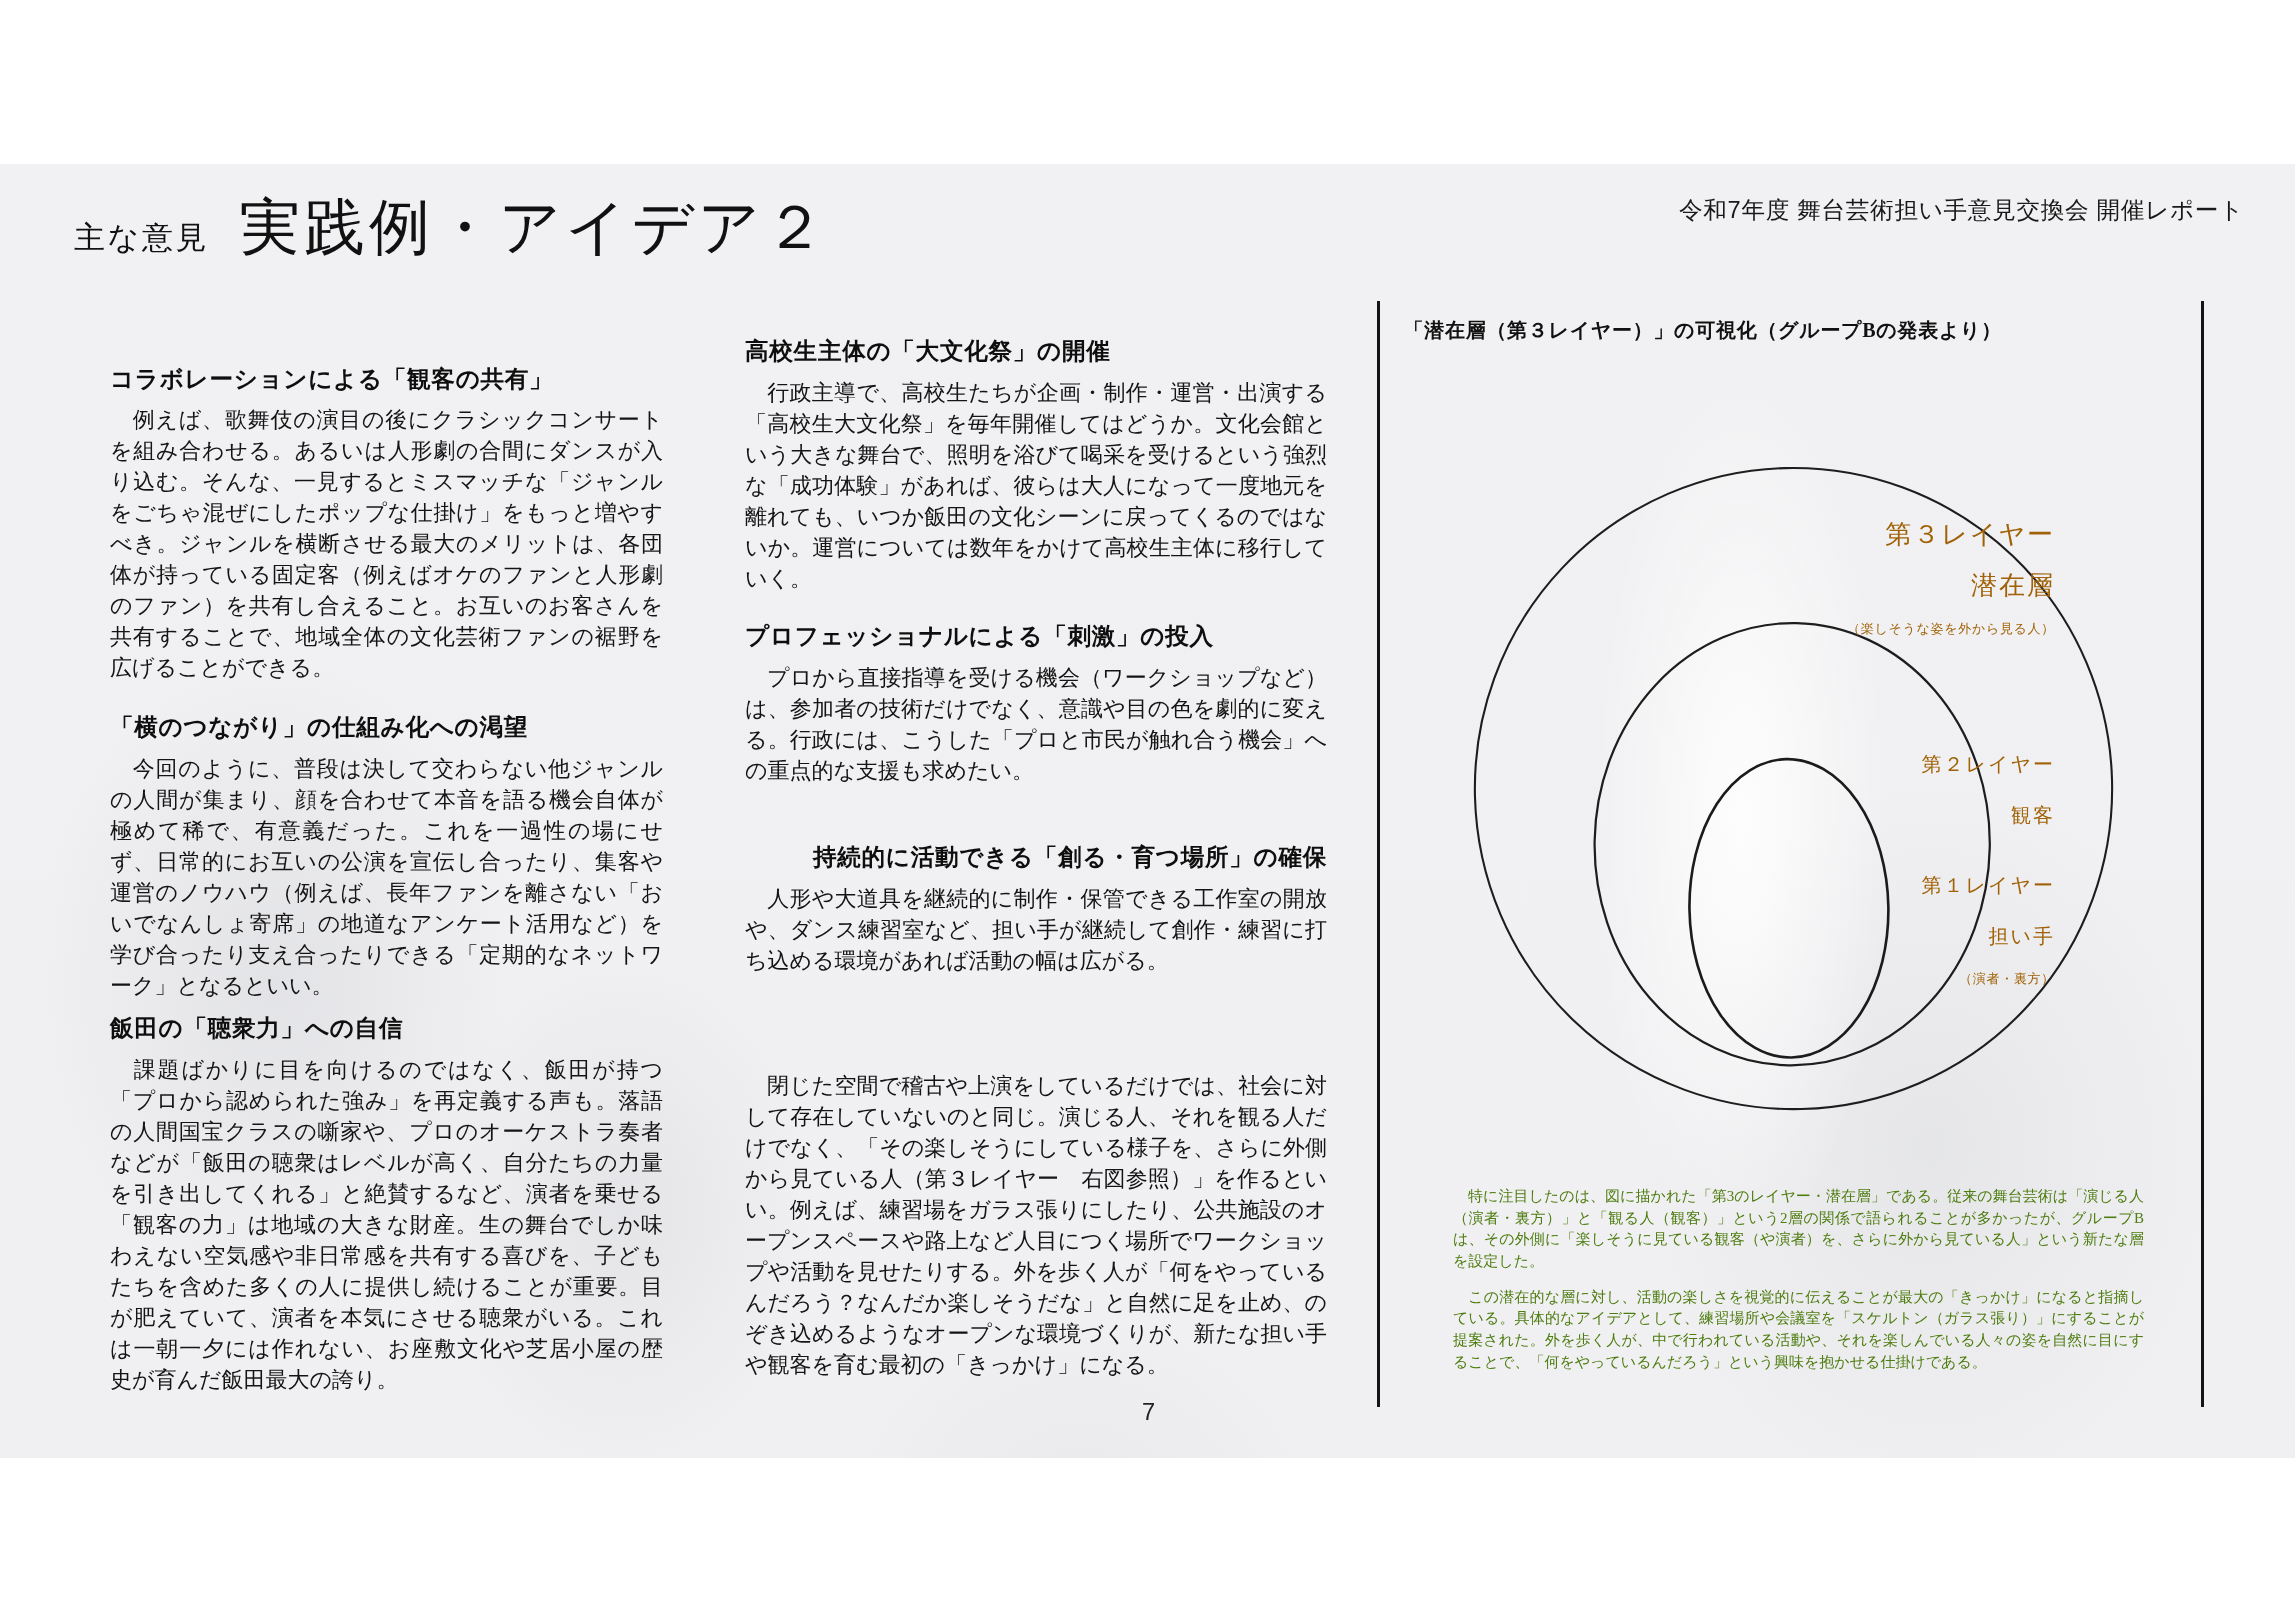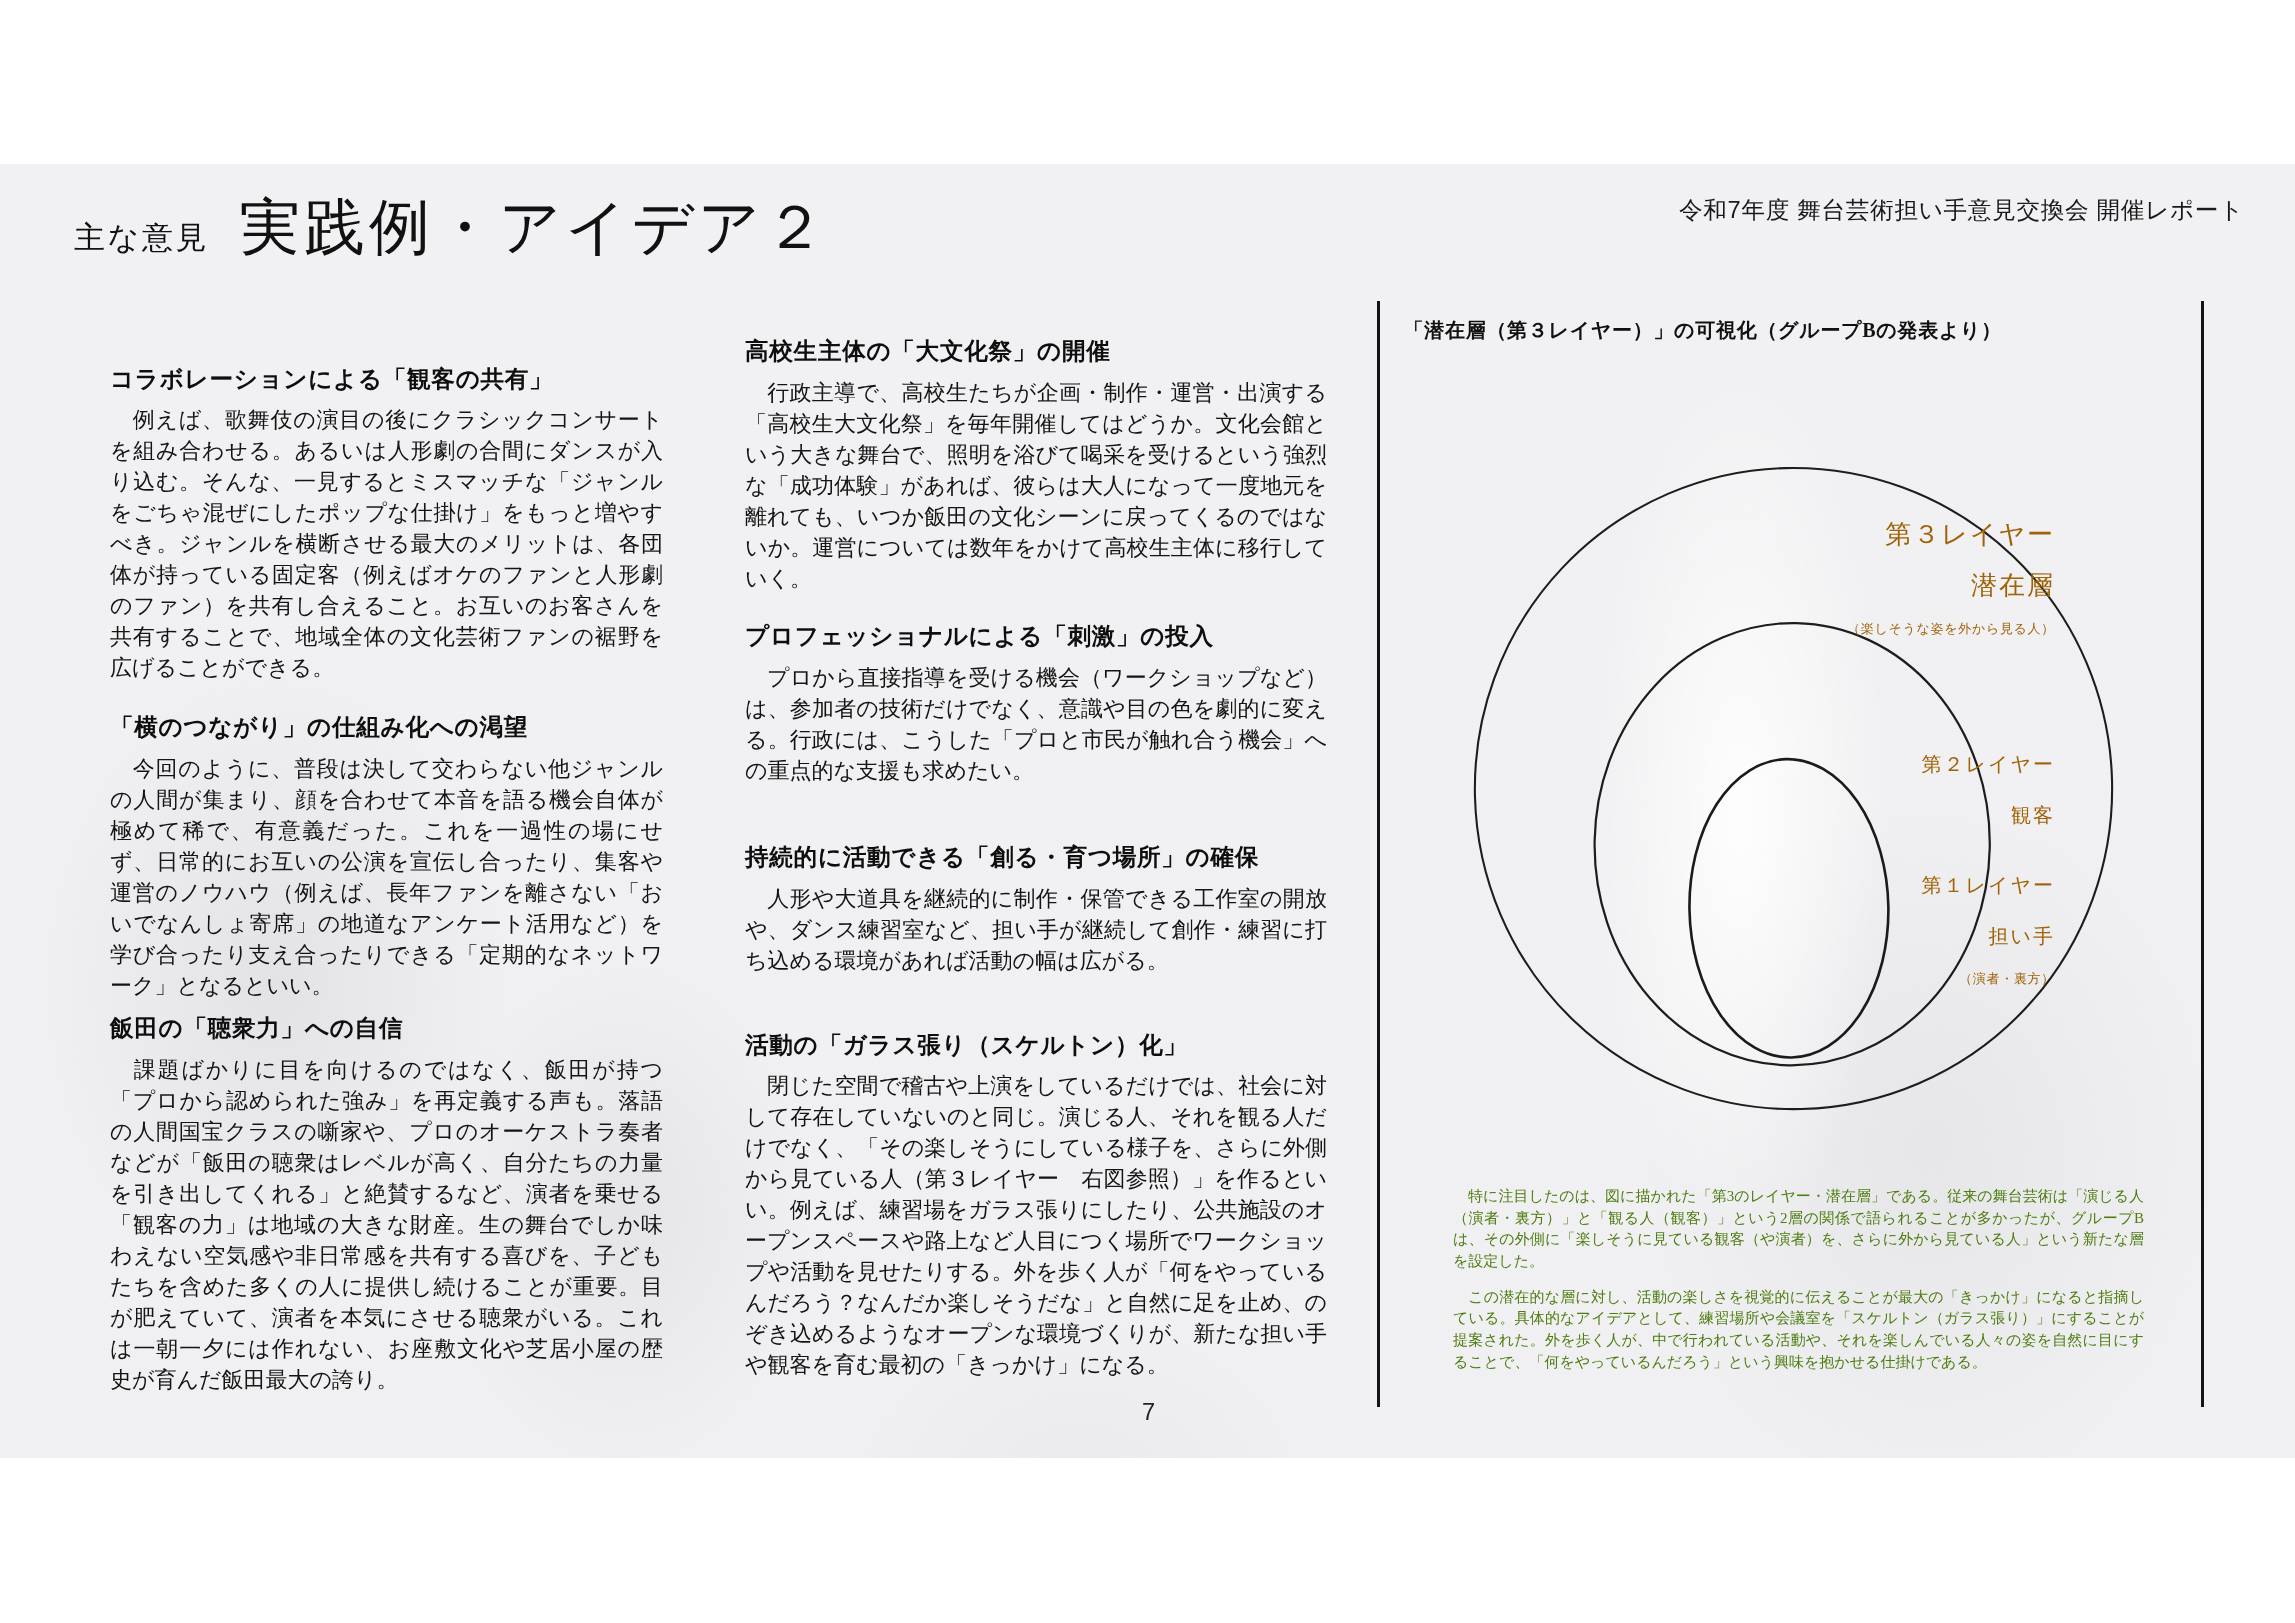--- a/index.html
+++ b/index.html
@@ -119,30 +119,27 @@
     <div class="sec-body">　行政主導で、高校生たちが企画・制作・運営・出演する「高校生大文化祭」を毎年開催してはどうか。文化会館という大きな舞台で、照明を浴びて喝采を受けるという強烈な「成功体験」があれば、彼らは大人になって一度地元を離れても、いつか飯田の文化シーンに戻ってくるのではないか。運営については数年をかけて高校生主体に移行していく。</div>
   </div>
 
   <div class="section" style="top:605px;width:582px;">
     <div class="sec-heading">プロフェッショナルによる「刺激」の投入</div>
   </div>
   <div class="section" style="top:647px;width:582px;">
     <div class="sec-body">　プロから直接指導を受ける機会（ワークショップなど）は、参加者の技術だけでなく、意識や目の色を劇的に変える。行政には、こうした「プロと市民が触れ合う機会」への重点的な支援も求めたい。</div>
   </div>
 
-  <div class="section" style="top:826px;width:582px;">
+  <div class="section" style="top:826px;width:582px;text-align:right;">
     <div class="sec-heading">持続的に活動できる「創る・育つ場所」の確保</div>
   </div>
   <div class="section" style="top:868px;width:582px;">
     <div class="sec-body">　人形や大道具を継続的に制作・保管できる工作室の開放や、ダンス練習室など、担い手が継続して創作・練習に打ち込める環境があれば活動の幅は広がる。</div>
   </div>
 
-  <div class="section" style="top:1014px;width:582px;">
-    <div class="sec-heading">活動の「ガラス張り（スケルトン）化」</div>
-  </div>
   <div class="section" style="top:1055px;width:582px;">
     <div class="sec-body">　閉じた空間で稽古や上演をしているだけでは、社会に対して存在していないのと同じ。演じる人、それを観る人だけでなく、「その楽しそうにしている様子を、さらに外側から見ている人（第３レイヤー　右図参照）」を作るといい。例えば、練習場をガラス張りにしたり、公共施設のオープンスペースや路上など人目につく場所でワークショップや活動を見せたりする。外を歩く人が「何をやっているんだろう？なんだか楽しそうだな」と自然に足を止め、のぞき込めるようなオープンな環境づくりが、新たな担い手や観客を育む最初の「きっかけ」になる。</div>
   </div>
 </div>
 
 <div class="panel">
   <div class="panel-title serif">「潜在層（第３レイヤー）」の可視化（グループBの発表より）</div>
 
   <svg class="diagram-svg" viewBox="0 0 1264 1690">
     <ellipse cx="632" cy="745" rx="487" ry="490" transform="rotate(-1.5 632 745)" fill="none" stroke="#1d1d1d" stroke-width="3.2"></ellipse>

